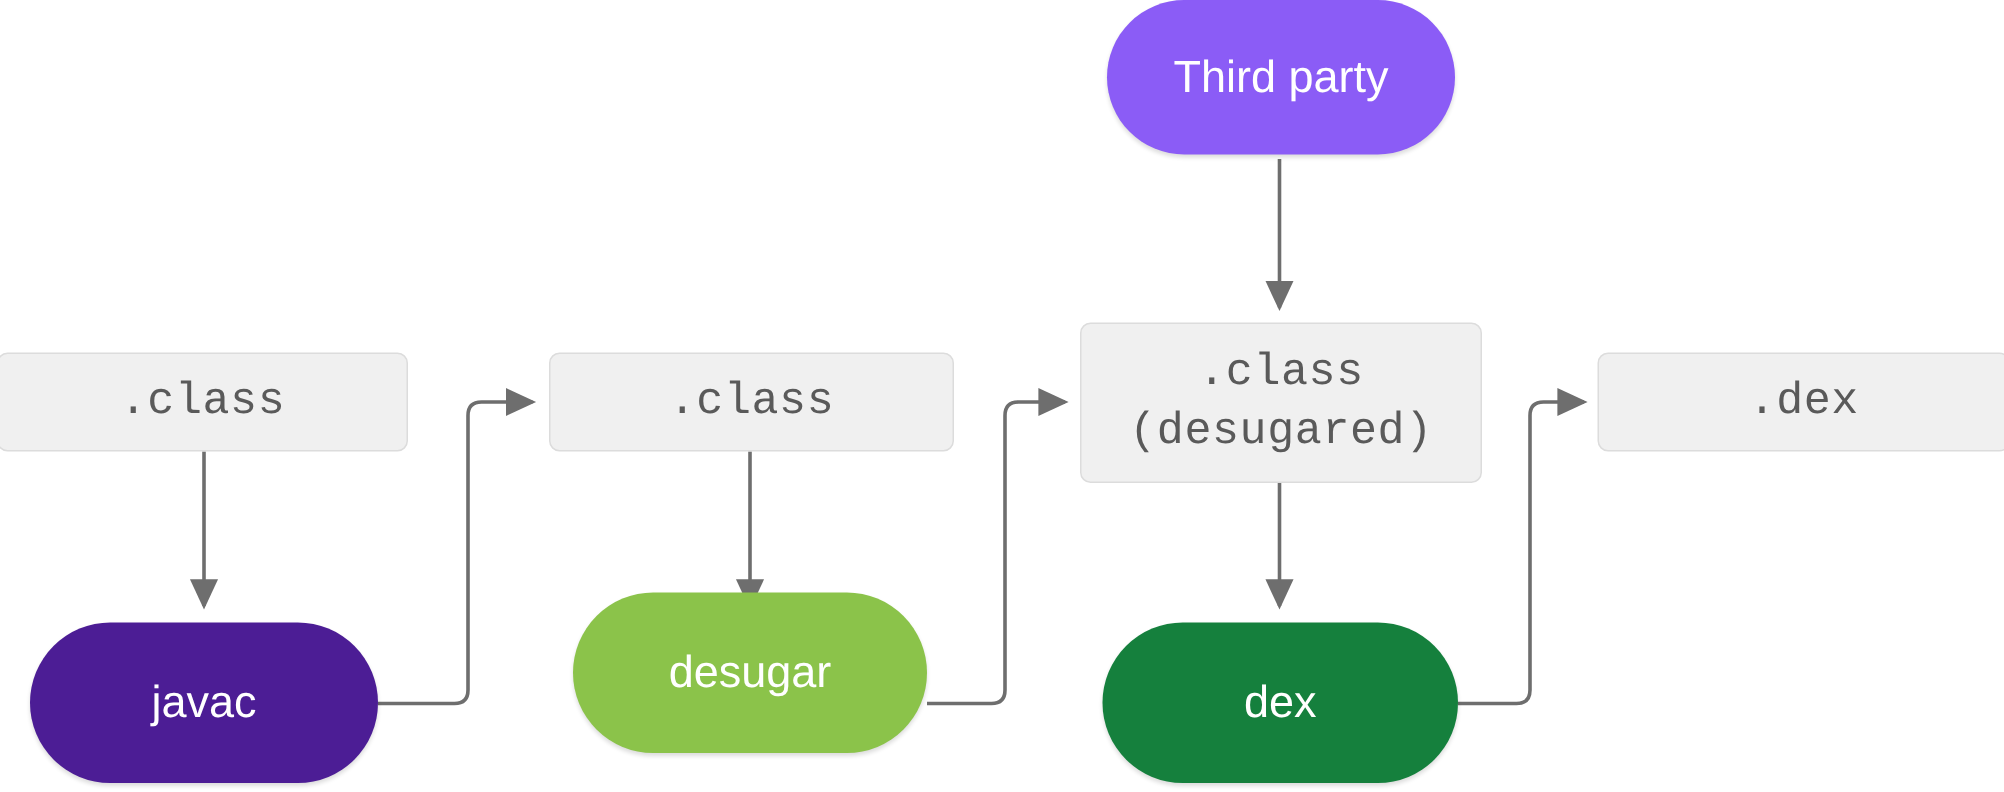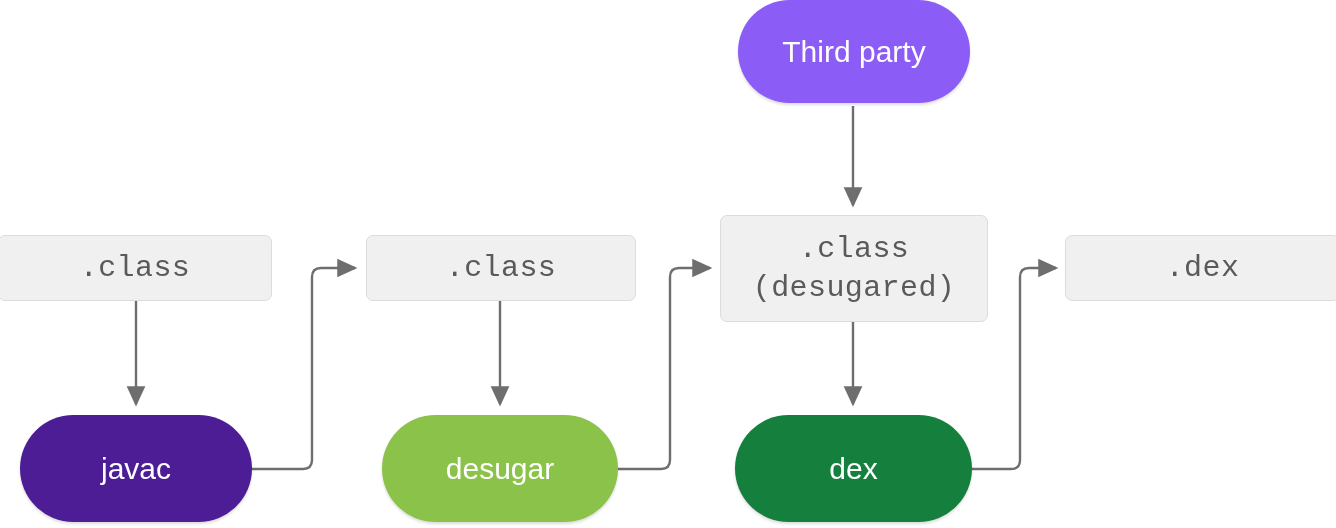--- a/index.html
+++ b/index.html
@@ -92,21 +92,21 @@
   </div>
 
   <div class="node node-file" style="left:1065px; top:235px; width:275px; height:66px;">
     <span class="node-label">.dex</span>
   </div>
 
   <div class="node node-pill" style="left:20px; top:415px; width:232px; height:107px; background:#4c1d95;">
     <span class="node-label">javac</span>
   </div>
 
-  <div class="node node-pill" style="left:382px; top:415px; width:236px; height:107px; background:#8bc34a;">
+  <div class="node node-pill" style="left:382px; top:395px; width:236px; height:107px; background:#8bc34a;">
     <span class="node-label">desugar</span>
   </div>
 
   <div class="node node-pill" style="left:735px; top:415px; width:237px; height:107px; background:#15803d;">
     <span class="node-label">dex</span>
   </div>
 
 </div>
 
 </body></html>

